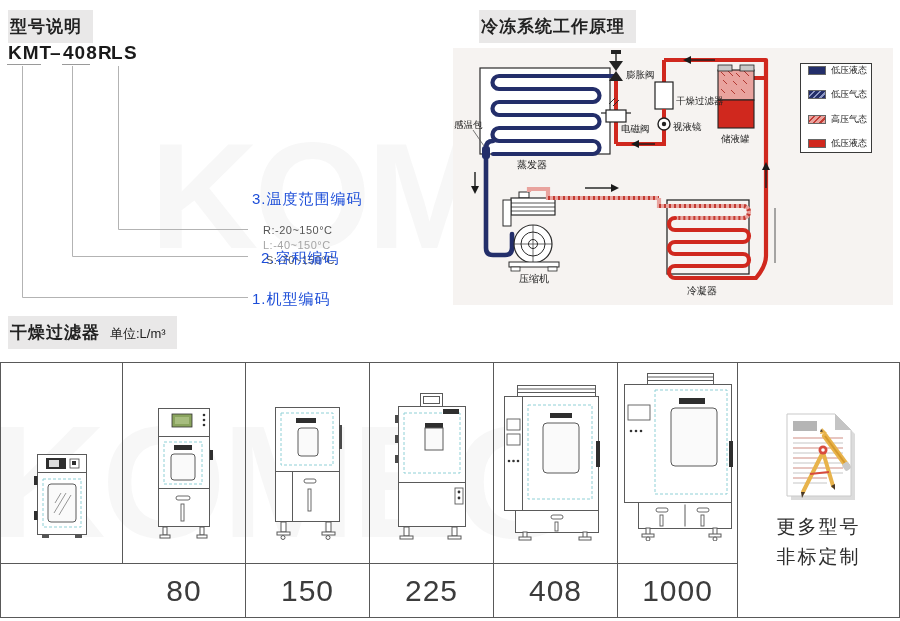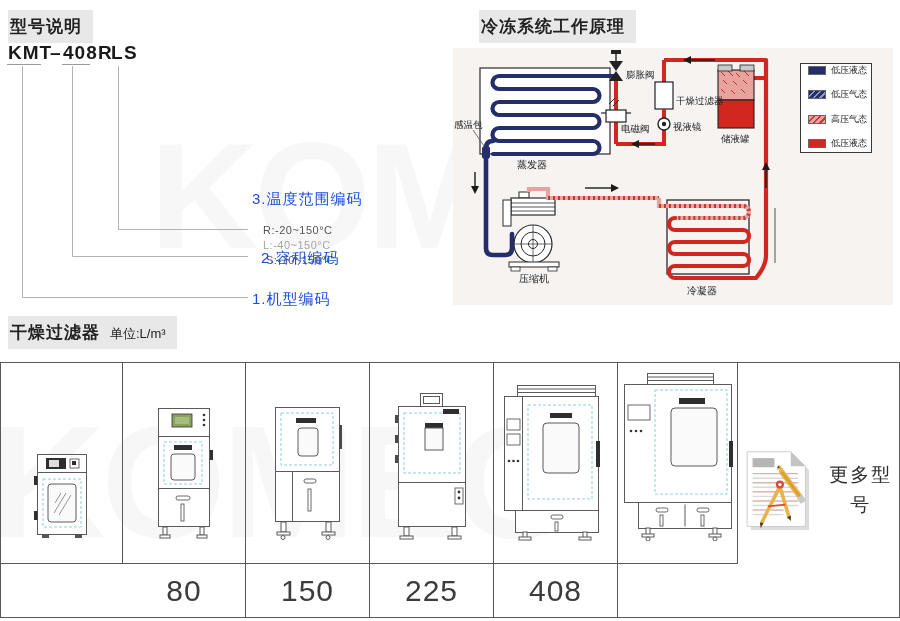--- a/index.html
+++ b/index.html
@@ -34,21 +34,21 @@
   
   .models-table{position:absolute;left:0;top:362px;width:898px;height:254px;
                 border:1px solid #595959;display:grid;z-index:1;
                 grid-template-columns:122px 123px 124px 124px 124px 120px 1fr;
                 grid-template-rows:201px 1fr;background:transparent;}
   .cell-ill{grid-row:1;border-right:1px solid #595959;border-bottom:1px solid #595959;
             display:flex;align-items:flex-end;justify-content:center;padding-bottom:22px;box-sizing:border-box;}
   .cell-num{grid-row:2;border-right:1px solid #595959;display:flex;align-items:center;
             justify-content:center;font-size:30px;font-weight:300;color:#3c3c3c;letter-spacing:1px;
             font-family:"Liberation Sans","DejaVu Sans",sans-serif;}
-  .cell-custom{grid-column:7;grid-row:1/3;display:flex;flex-direction:row;align-items:center;
+  .cell-custom{grid-column:7;grid-row:1/3;display:flex;flex-direction:column;align-items:center;
                justify-content:center;gap:8px;}
   .custom-txt{font-size:19px;color:#2e2e2e;line-height:30px;text-align:center;letter-spacing:2px;}
   svg text{font-family:"Liberation Sans","DejaVu Sans",sans-serif;}
 </style>
 </head>
 <body>
 
 <div class="wm" style="left:150px;top:110px;font-size:150px;">KOMEG</div>
 <div class="wm" style="left:-10px;top:390px;font-size:160px;">KOMEG</div>
 
@@ -414,20 +414,22 @@
         <line x1="46" y1="44" x2="56" y2="78" stroke="#e8b34b" stroke-width="4" stroke-linecap="round"></line>
         <circle cx="46" cy="42" r="4.5" fill="#d84b3e"></circle>
         <circle cx="46" cy="42" r="1.8" fill="#fff"></circle>
         <line x1="33" y1="66" x2="52" y2="64" stroke="#d84b3e" stroke-width="2"></line>
         <polygon points="24,84 28,84 25,90" fill="#4a3a28"></polygon>
         <polygon points="54,78 58,76 58,82" fill="#4a3a28"></polygon>
       </g>
     </svg>
     <div class="custom-txt">
       <div>更多型号</div>
+      <div>非标定制</div>
     </div>
   </div>
 
   <div class="cell-num" style="grid-column:2;">80</div>
   <div class="cell-num" style="grid-column:3;">150</div>
   <div class="cell-num" style="grid-column:4;">225</div>
   <div class="cell-num" style="grid-column:5;">408</div>
+  <div class="cell-num" style="grid-column:6;">1000</div>
 </div>
 
 </body></html>

